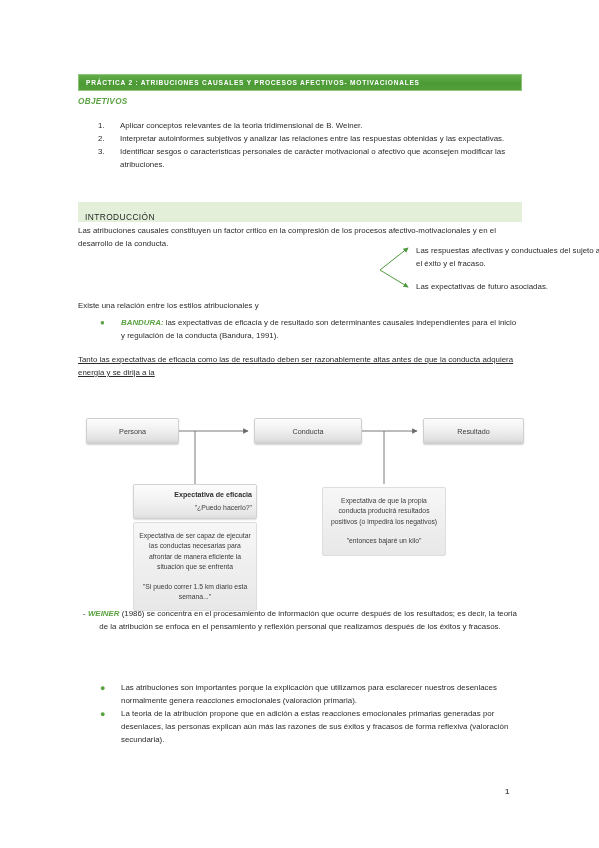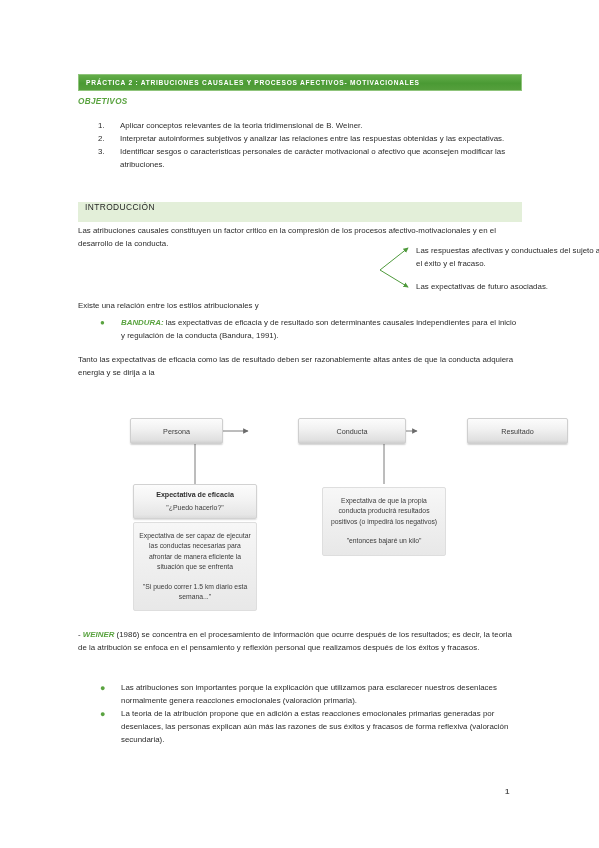--- a/index.html
+++ b/index.html
@@ -86,21 +86,21 @@
 
   
   .intro-box {
     position: absolute;
     left: 0;
     top: 202px;
     width: 444px;
     height: 20px;
     background: #e3efd9;
     display: flex;
-    align-items: flex-start;
+    align-items: flex-end;
     box-sizing: border-box;
   }
   .intro-box-text {
     padding-left: 7px;
     font-size: 8.4px;
     color: #262626;
     letter-spacing: 0.4px;
   }
 
   .para {
@@ -147,21 +147,21 @@
     line-height: 12.8px;
   }
   .bandura-body { flex: 1; color: #2b2b2b; }
   .bandura-name {
     color: #5aa340;
     font-style: italic;
     font-weight: bold;
     margin-top: 48px;
   }
 
-  .p3 { left: 0; top: 354px; width: 444px; }
+  .p3 { left: 0; top: 354px; width: 444px; text-decoration: underline; }
 
   
   .diagram {
     position: absolute;
     left: 0;
     top: 412px;
     width: 444px;
     height: 205px;
   }
   .dg-box {
@@ -170,37 +170,37 @@
     background: linear-gradient(to bottom, #fcfcfc 0%, #f2f2f2 40%, #e0e0e0 88%, #cfcfcf 100%);
     border: 1px solid #cfcfcf;
     border-radius: 2px;
     box-shadow: 0 1px 1.5px rgba(0,0,0,0.18);
     display: flex;
     align-items: center;
     justify-content: center;
     font-size: 7.2px;
     color: #3a3a3a;
   }
-  .dg-top { height: 26px; margin-left: 44px; }
+  .dg-top { height: 26px; }
   .dg-persona   { left: 8px;   top: 6px;  width: 93px; }
   .dg-conducta  { left: 176px; top: 6px;  width: 108px; }
   .dg-resultado { left: 345px; top: 6px;  width: 101px; }
 
   .dg-card {
     position: absolute;
     width: 124px;
   }
   .dg-card-head {
     box-sizing: border-box;
     background: linear-gradient(to bottom, #fcfcfc 0%, #f3f3f3 45%, #e6e6e6 90%, #dcdcdc 100%);
     border: 1px solid #d2d2d2;
     border-radius: 2px;
     box-shadow: 0 1px 1.5px rgba(0,0,0,0.14);
     padding: 5px 4px 5px 4px;
-    text-align: center;
+    text-align: right;
   }
   .dg-card-title {
     font-size: 7.1px;
     font-weight: bold;
     color: #2f2f2f;
     line-height: 10px;
   }
   .dg-card-q {
     font-size: 6.9px;
     color: #3c3c3c;
@@ -229,21 +229,21 @@
   .dg-right { left: 244px; top: 72px; }
 
   .dg-svg {
     position: absolute;
     left: 0; top: 0;
     width: 444px; height: 205px;
     pointer-events: none;
   }
 
   
-  .p4 { left: 0; top: 629px; width: 444px; }
+  .p4 { left: 0; top: 608px; width: 444px; text-align: center; }
   .weiner-name {
     color: #5aa340;
     font-style: italic;
     font-weight: bold;
   }
 
   .final-list {
     position: absolute;
     left: 22px;
     top: 682px;

